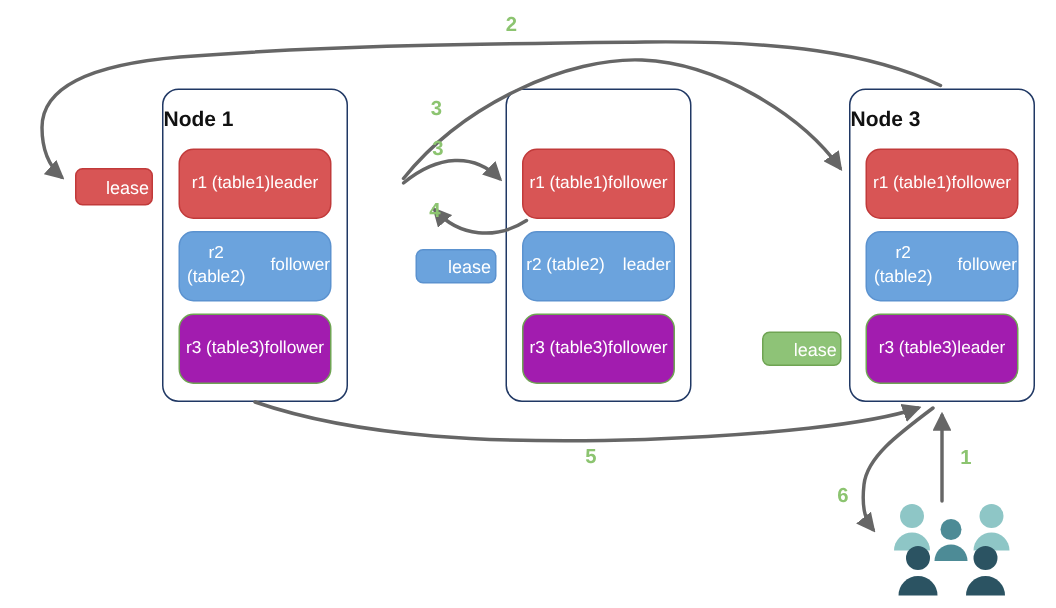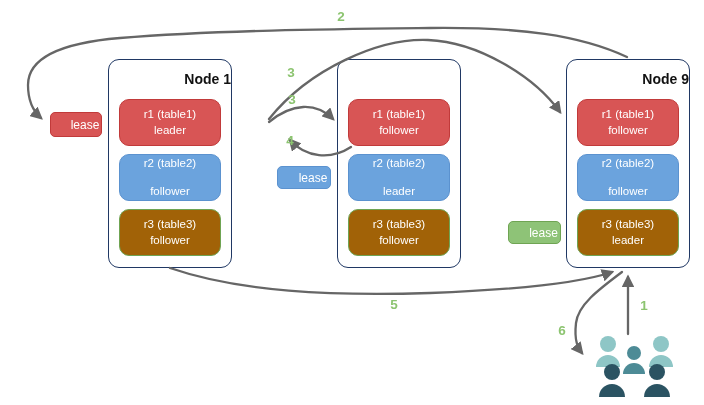--- a/index.html
+++ b/index.html
@@ -6,30 +6,30 @@
   .canvas{
     position:relative;width:704px;height:405px;background:#fff;overflow:hidden;
     font-family:"Liberation Sans", sans-serif;
   }
   .node{
     position:absolute;top:59px;width:124px;height:209px;
     background:#fff;border:1.6px solid #203864;border-radius:11px;
     box-sizing:border-box;z-index:1;
   }
   .node-title{
-    margin-top:11px;text-align:right;font-size:14px;font-weight:bold;color:#111;
+    margin-top:11px;text-align:left;font-size:14px;font-weight:bold;color:#111;
   }
   .replica{
     position:absolute;left:10px;width:102px;height:47px;border-radius:10px;
-    box-sizing:border-box;display:flex;flex-direction:column;justify-content:center;
+    box-sizing:border-box;display:flex;justify-content:center;
     align-items:center;color:#fff;font-size:11.5px;line-height:1.32;text-align:center;
   }
   .replica.red{background:#d85555;border:1.5px solid #c13a3a;}
   .replica.blue{background:#6ba3dd;border:1.5px solid #5b92cf;gap:12px;}
-  .replica.green{background:#a16207;border:1.5px solid #6fa453;}
+  .replica.green{background:#a21caf;border:1.5px solid #6fa453;}
   .r-top{top:39px}.r-mid{top:94px}.r-bot{top:149px}
   .lease{
     position:absolute;box-sizing:border-box;border-radius:5px;color:#fff;
     font-size:12px;display:flex;align-items:center;justify-content:center;z-index:2;padding-left:18px;
   }
   .lease.red-badge{background:#d85555;border:1.5px solid #c13a3a;}
   .lease.blue-badge{background:#6ba3dd;border:1.5px solid #5b92cf;}
   .lease.green-badge{background:#8ec377;border:1.5px solid #6fa453;}
   .step{
     position:absolute;transform:translate(-50%,-50%);color:#8cc470;
@@ -71,21 +71,21 @@
       <div>r2 (table2)</div>
       <div>leader</div>
     </div>
     <div class="replica green r-bot">
       <div>r3 (table3)</div>
       <div>follower</div>
     </div>
   </div>
 
   <div class="node" style="left:566px">
-    <div class="node-title">Node 9</div>
+    <div class="node-title">Node 3</div>
     <div class="replica red r-top">
       <div>r1 (table1)</div>
       <div>follower</div>
     </div>
     <div class="replica blue r-mid">
       <div>r2 (table2)</div>
       <div>follower</div>
     </div>
     <div class="replica green r-bot">
       <div>r3 (table3)</div>

